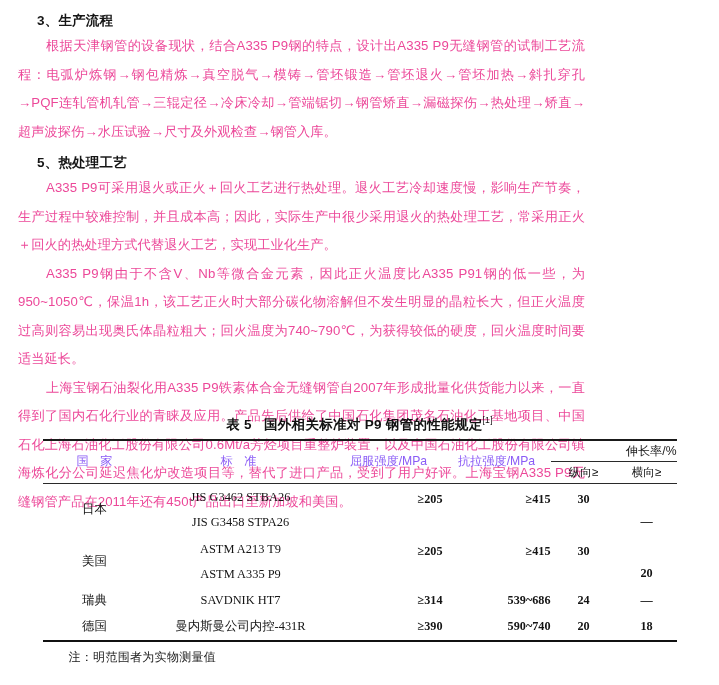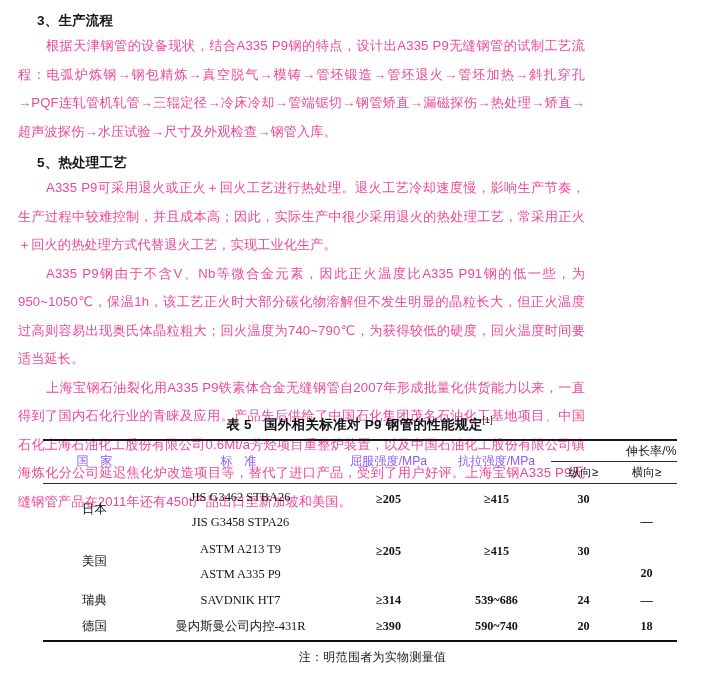--- a/index.html
+++ b/index.html
@@ -144,21 +144,21 @@
   }
   td.std {
     text-align: center;
     font-size: 12.4px;
     font-family: "Liberation Serif", "DejaVu Serif", serif;
     color: #141414;
     line-height: 25px;
   }
   td.std .std-line { display: block; text-align: center; }
   td.num {
-    text-align: center;
+    text-align: right;
     font-size: 12.2px;
     font-family: "Liberation Serif", "DejaVu Serif", serif;
     font-weight: bold;
     color: #141414;
   }
   td.num-plain {
     text-align: center;
     font-size: 12.2px;
     font-family: "Liberation Serif", "DejaVu Serif", serif;
     font-weight: bold;
@@ -170,21 +170,20 @@
   .val-lo  { display: block; height: 52px; line-height: 74px; }
 
   .tbl-note {
     width: 634px;
     margin: 0 auto;
     font-size: 12px;
     color: #1a1a1a;
     padding: 7px 0 0 26px;
     box-sizing: border-box;
     letter-spacing: 0.3px;
-    text-align: center;
   }
 </style>
 </head>
 <body>
 
 <div class="page">
 
   <h3 class="heading sec-3">3、生产流程</h3>
   <p class="para">根据天津钢管的设备现状，结合A335 P9钢的特点，设计出A335 P9无缝钢管的试制工艺流程：电弧炉炼钢→钢包精炼→真空脱气→模铸→管坯锻造→管坯退火→管坯加热→斜扎穿孔→PQF连轧管机轧管→三辊定径→冷床冷却→管端锯切→钢管矫直→漏磁探伤→热处理→矫直→超声波探伤→水压试验→尺寸及外观检查→钢管入库。</p>
 

